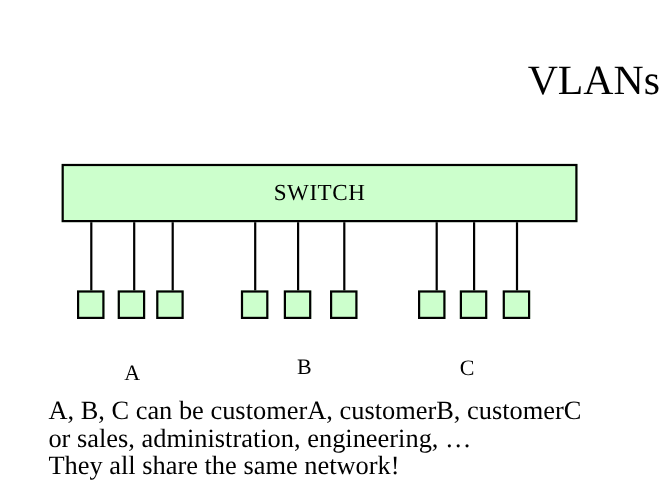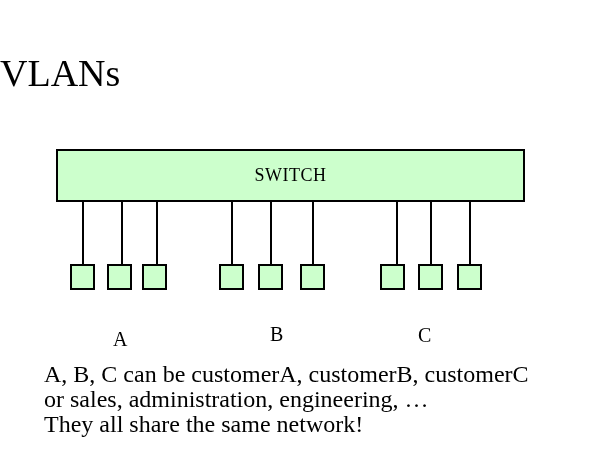--- a/index.html
+++ b/index.html
@@ -10,40 +10,40 @@
     background: #ffffff;
     overflow: hidden;
     font-family: "Liberation Serif", "DejaVu Serif", serif;
     color: #000000;
   }
   .title {
     position: absolute;
     top: 54px;
     left: 0;
     width: 100%;
-    text-align: left;
+    text-align: right;
     font-size: 38px;
     line-height: 1;
     white-space: nowrap;
   }
   .switch-box {
     position: absolute;
     left: 56px;
     top: 149px;
     width: 469px;
     height: 53px;
     box-sizing: border-box;
     background: #ccffcc;
     border: 2px solid #000000;
     display: flex;
     align-items: center;
     justify-content: center;
   }
   .switch-box span {
-    font-size: 18px;
+    font-size: 21px;
     letter-spacing: 0.5px;
   }
   .link {
     position: absolute;
     top: 202px;
     height: 63px;
     width: 2px;
     background: #000000;
   }
   .device {

